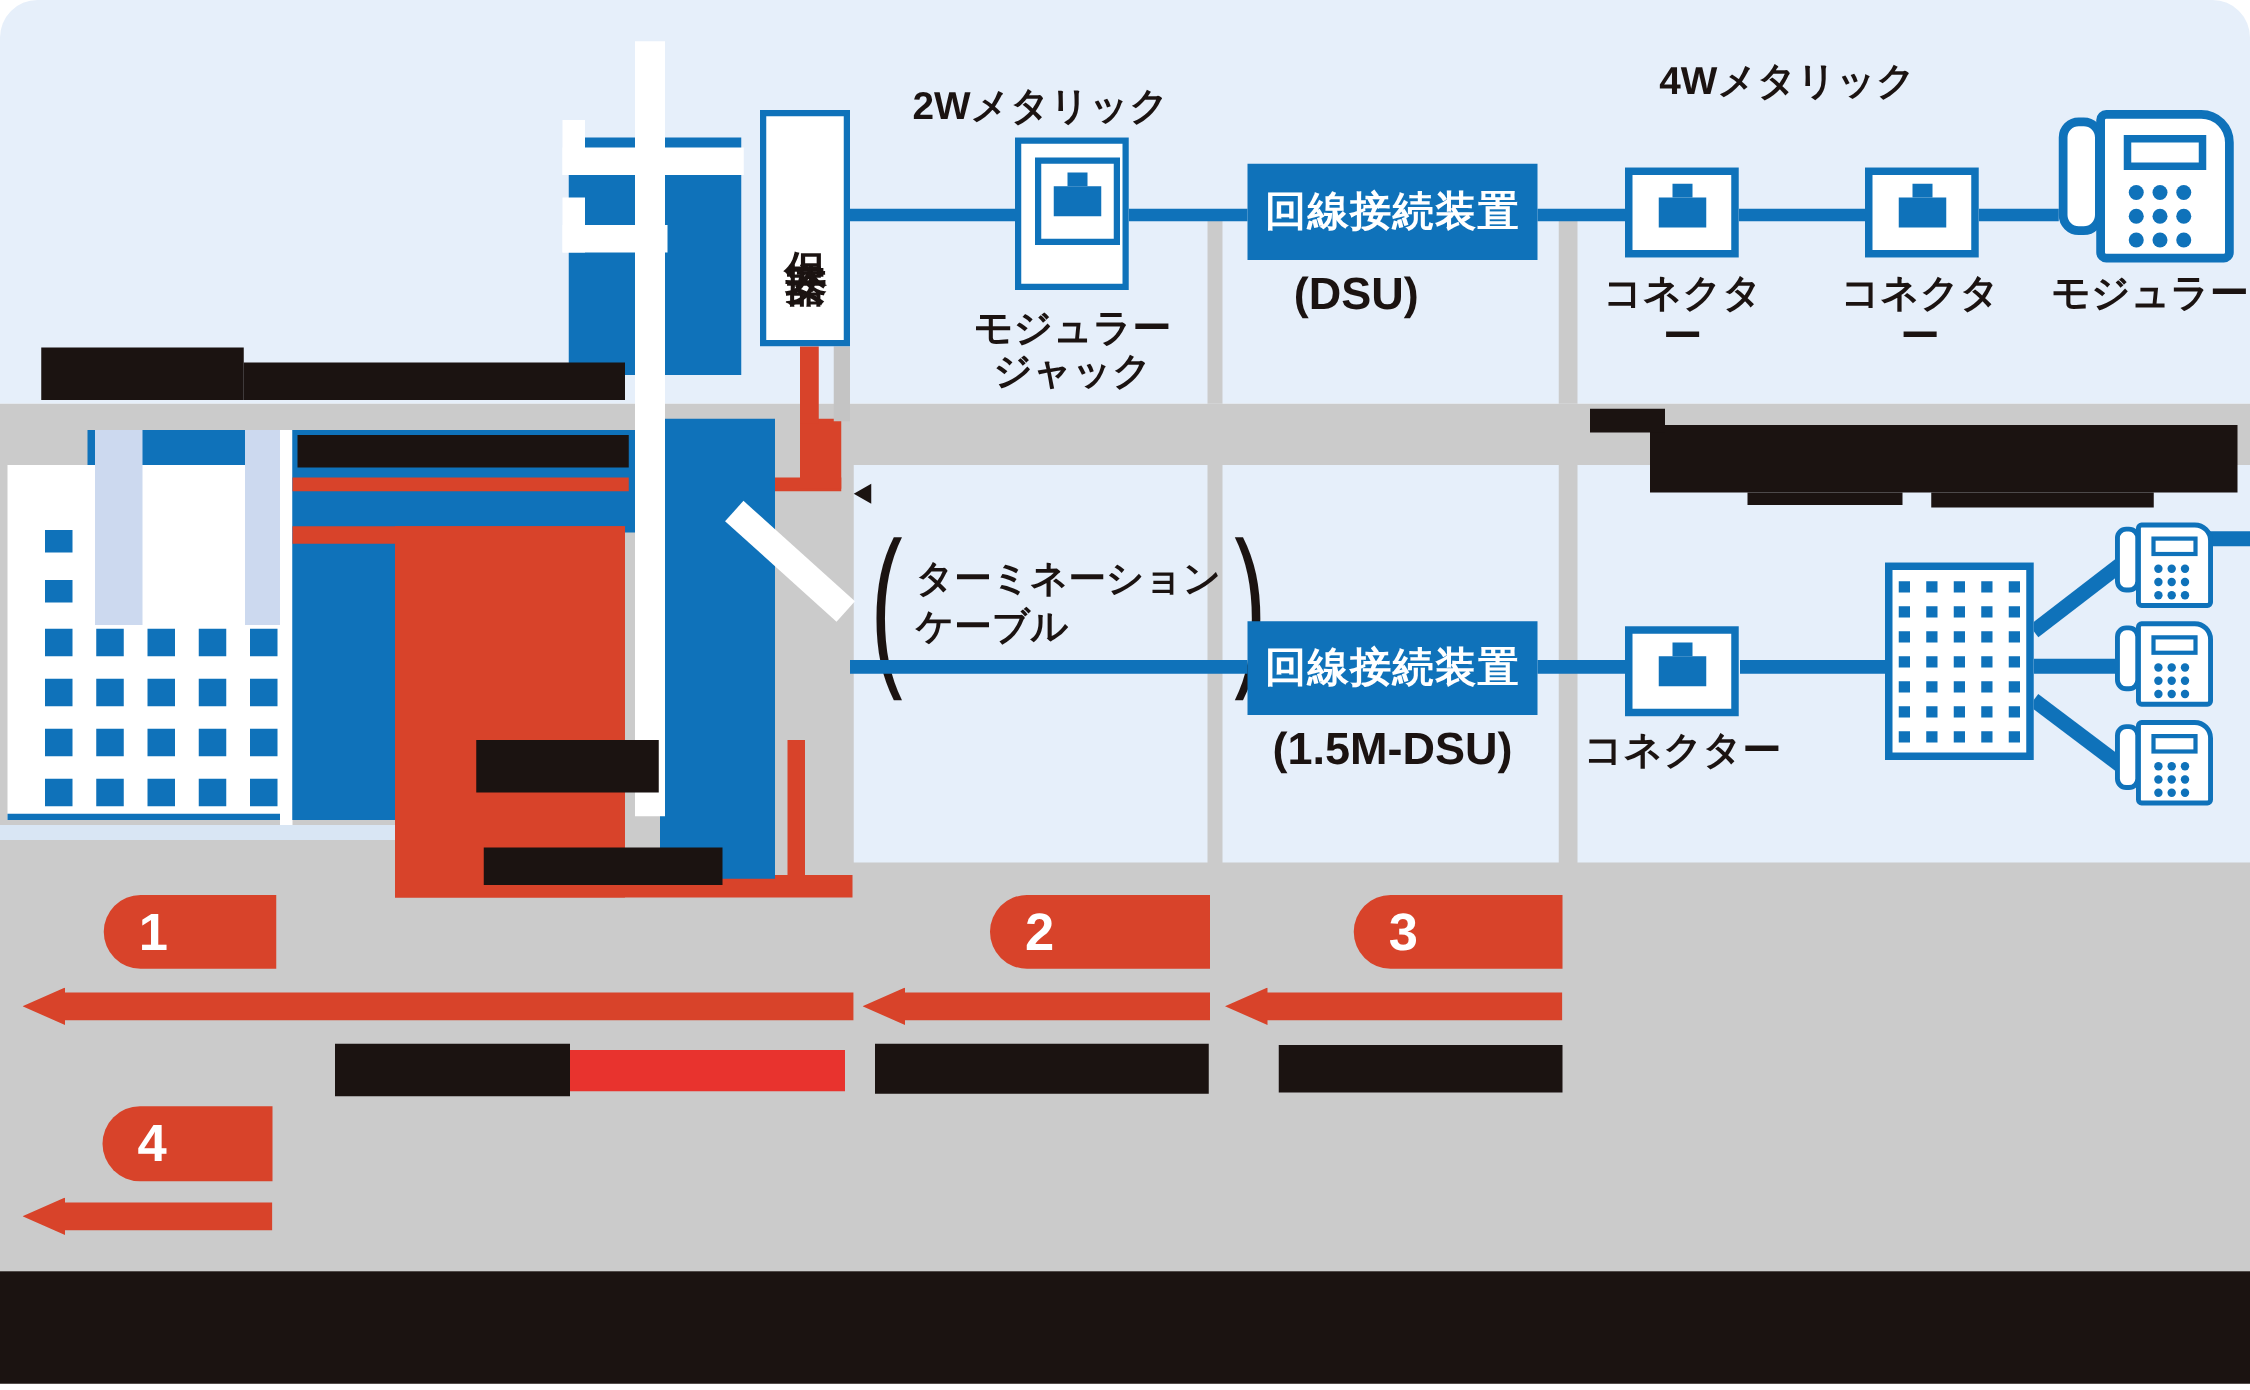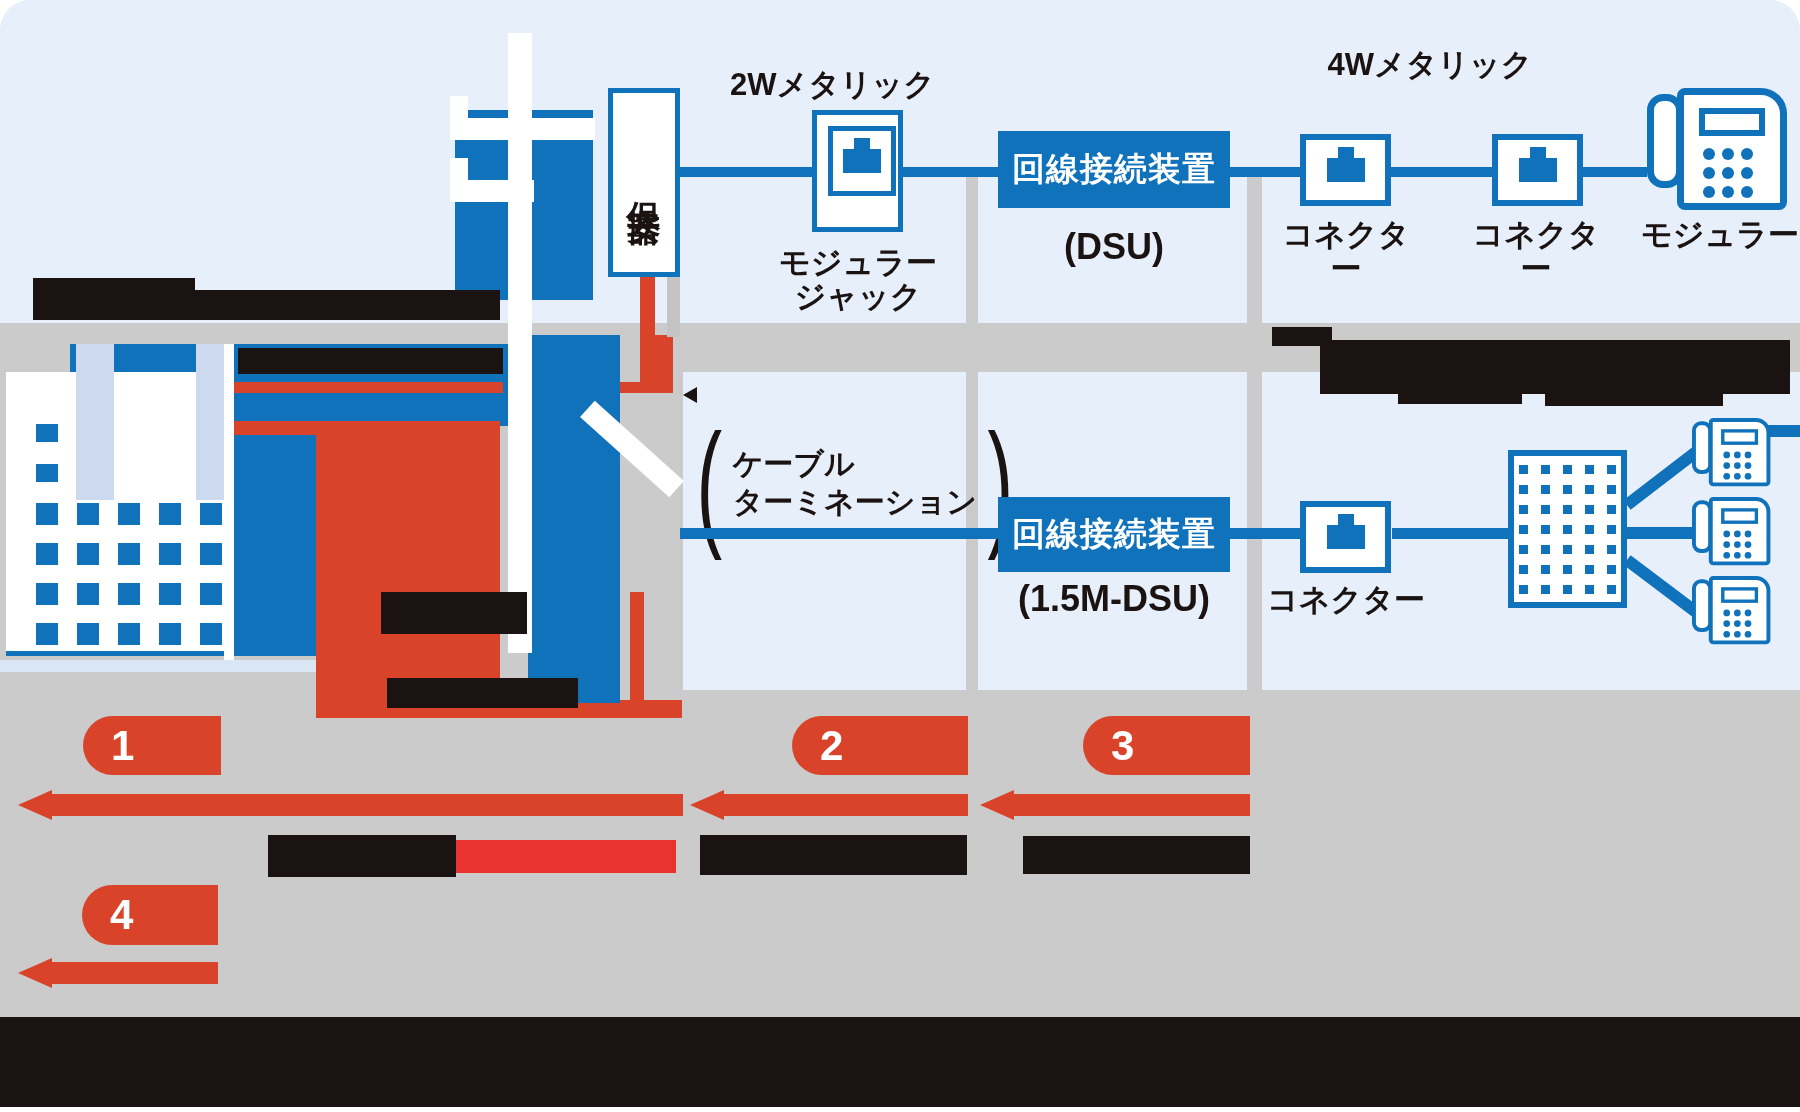--- a/index.html
+++ b/index.html
@@ -146,21 +146,21 @@
     <div class="abs" style="left:11px;top:11px;width:58px;height:60px;border:5px solid #0f72ba;display:flex;align-items:center;justify-content:center;">
       <span class="cg"></span>
     </div>
   </div>
   <div class="abs lbl" style="left:772px;top:246px;width:172px;">
     <div>モジュラー</div>
     <div>ジャック</div>
   </div>
 
   <div class="abs bluebox" style="left:998px;top:131px;width:232px;height:77px;">回線接続装置</div>
-  <div class="abs cap" style="left:998px;top:214px;width:232px;margin-top:12px;">(DSU)</div>
+  <div class="abs cap" style="left:969px;top:214px;width:232px;">(DSU)</div>
 
   <div class="abs conn" style="left:1300px;top:134px;width:91px;height:72px;">
       <span class="cg"></span>
     </div>
   <div class="abs conn" style="left:1492px;top:134px;width:91px;height:72px;">
       <span class="cg"></span>
     </div>
   <div class="abs lbl" style="left:1270px;top:218px;width:152px;">コネクター</div>
   <div class="abs lbl" style="left:1460px;top:218px;width:152px;">コネクター</div>
   <div class="abs lbl" style="left:1640px;top:218px;width:160px;">モジュラー</div>
@@ -179,22 +179,22 @@
         <i></i>
         <i></i>
         <i></i>
       </span>
   </div>
 
   <div class="abs tri-left" style="left:683px;top:387px;"></div>
   <div class="abs aurora" style="left:686px;top:420px;height:125px;">
     <span class="paren">(</span>
     <span>
+      <div>ターミネーション</div>
       <div>ケーブル</div>
-      <div>ターミネーション</div>
     </span>
     <span class="paren">)</span>
   </div>
 
 
   <div class="abs hline" style="left:680px;top:528px;width:318px;height:11px;"></div>
   <div class="abs hline" style="left:1230px;top:528px;width:70px;height:11px;"></div>
   <div class="abs hline" style="left:1392px;top:528px;width:116px;height:11px;"></div>
 
   <div class="abs bluebox" style="left:998px;top:497px;width:232px;height:75px;">回線接続装置</div>

